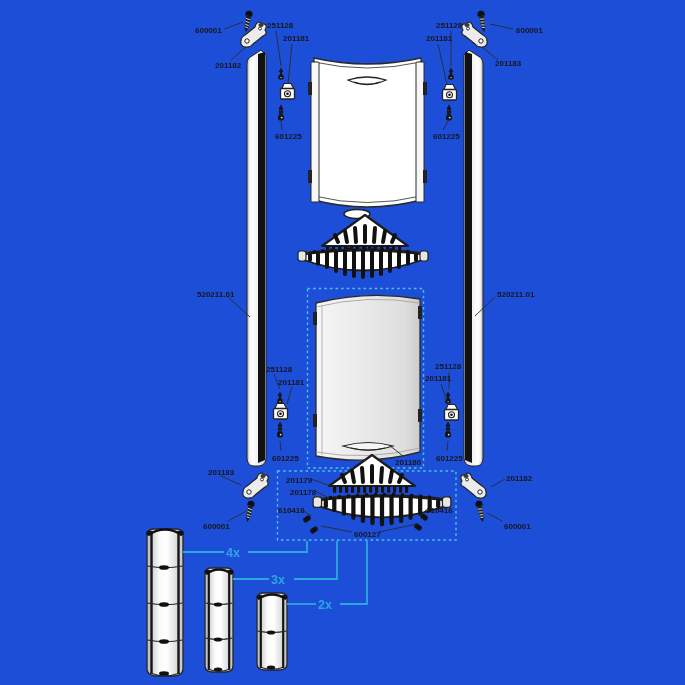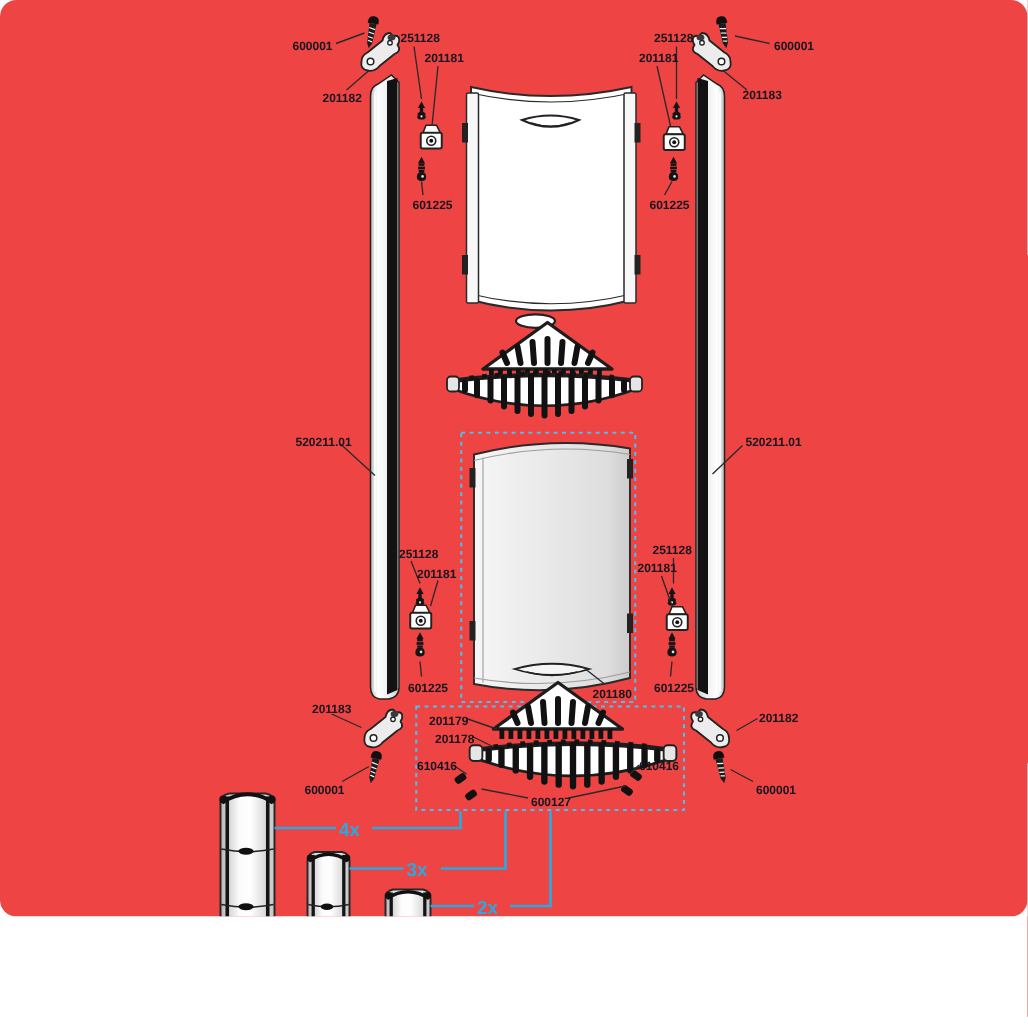--- a/index.html
+++ b/index.html
@@ -1,17 +1,17 @@
 <!DOCTYPE html>
 <html><head>
 <meta charset="utf-8">
 <style>
   html,body{margin:0;padding:0;background:#ffffff;}
-  .stage{position:relative;width:685px;height:611px;background:#ef4444;overflow:hidden;
-         font-family:"Liberation Sans", sans-serif;border-radius:11px;}
+  .stage{position:relative;width:685px;height:685px;background:#1d4ed8;overflow:hidden;
+         font-family:"Liberation Sans", sans-serif;}
   svg{position:absolute;left:0;top:0;}
   text.part{font:bold 8px "Liberation Sans",sans-serif;fill:#16161E;}
   text.qty{font:bold 12.5px "Liberation Sans",sans-serif;fill:#29A9E0;}
 </style>
 </head>
 <body>
 
 <div class="stage">
 <svg width="685" height="685" viewBox="0 0 685 685">
 <defs>

